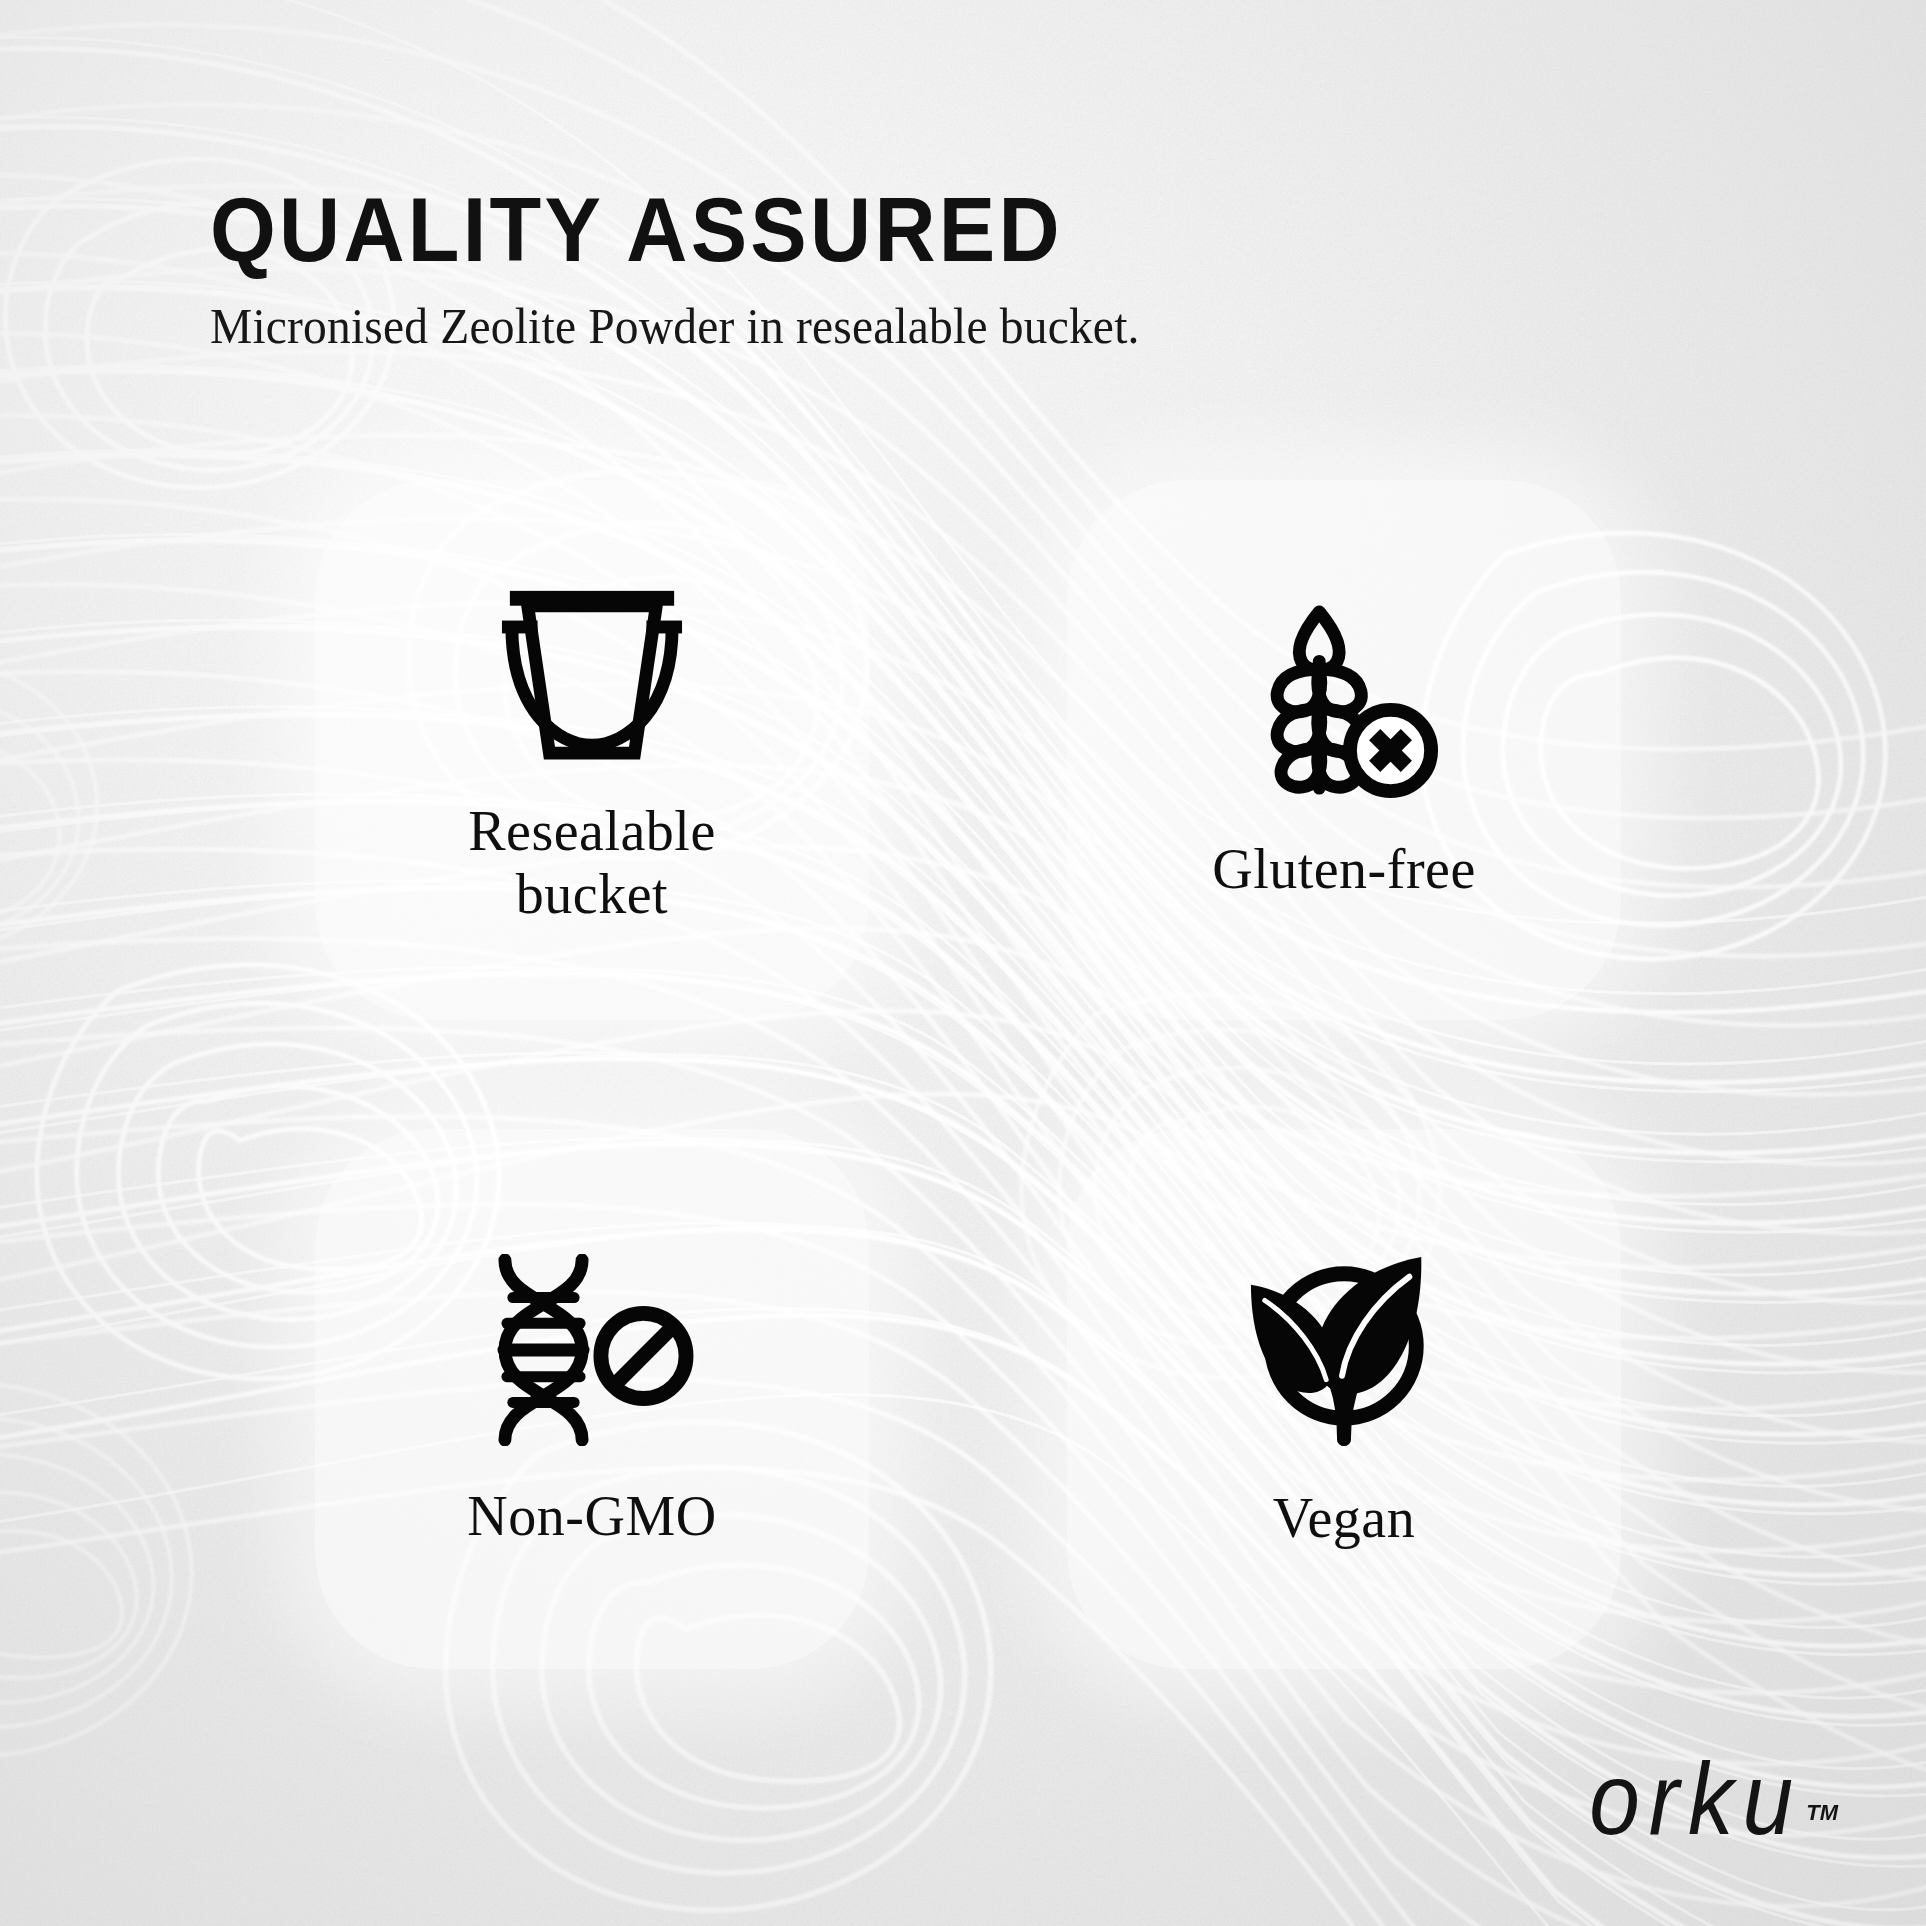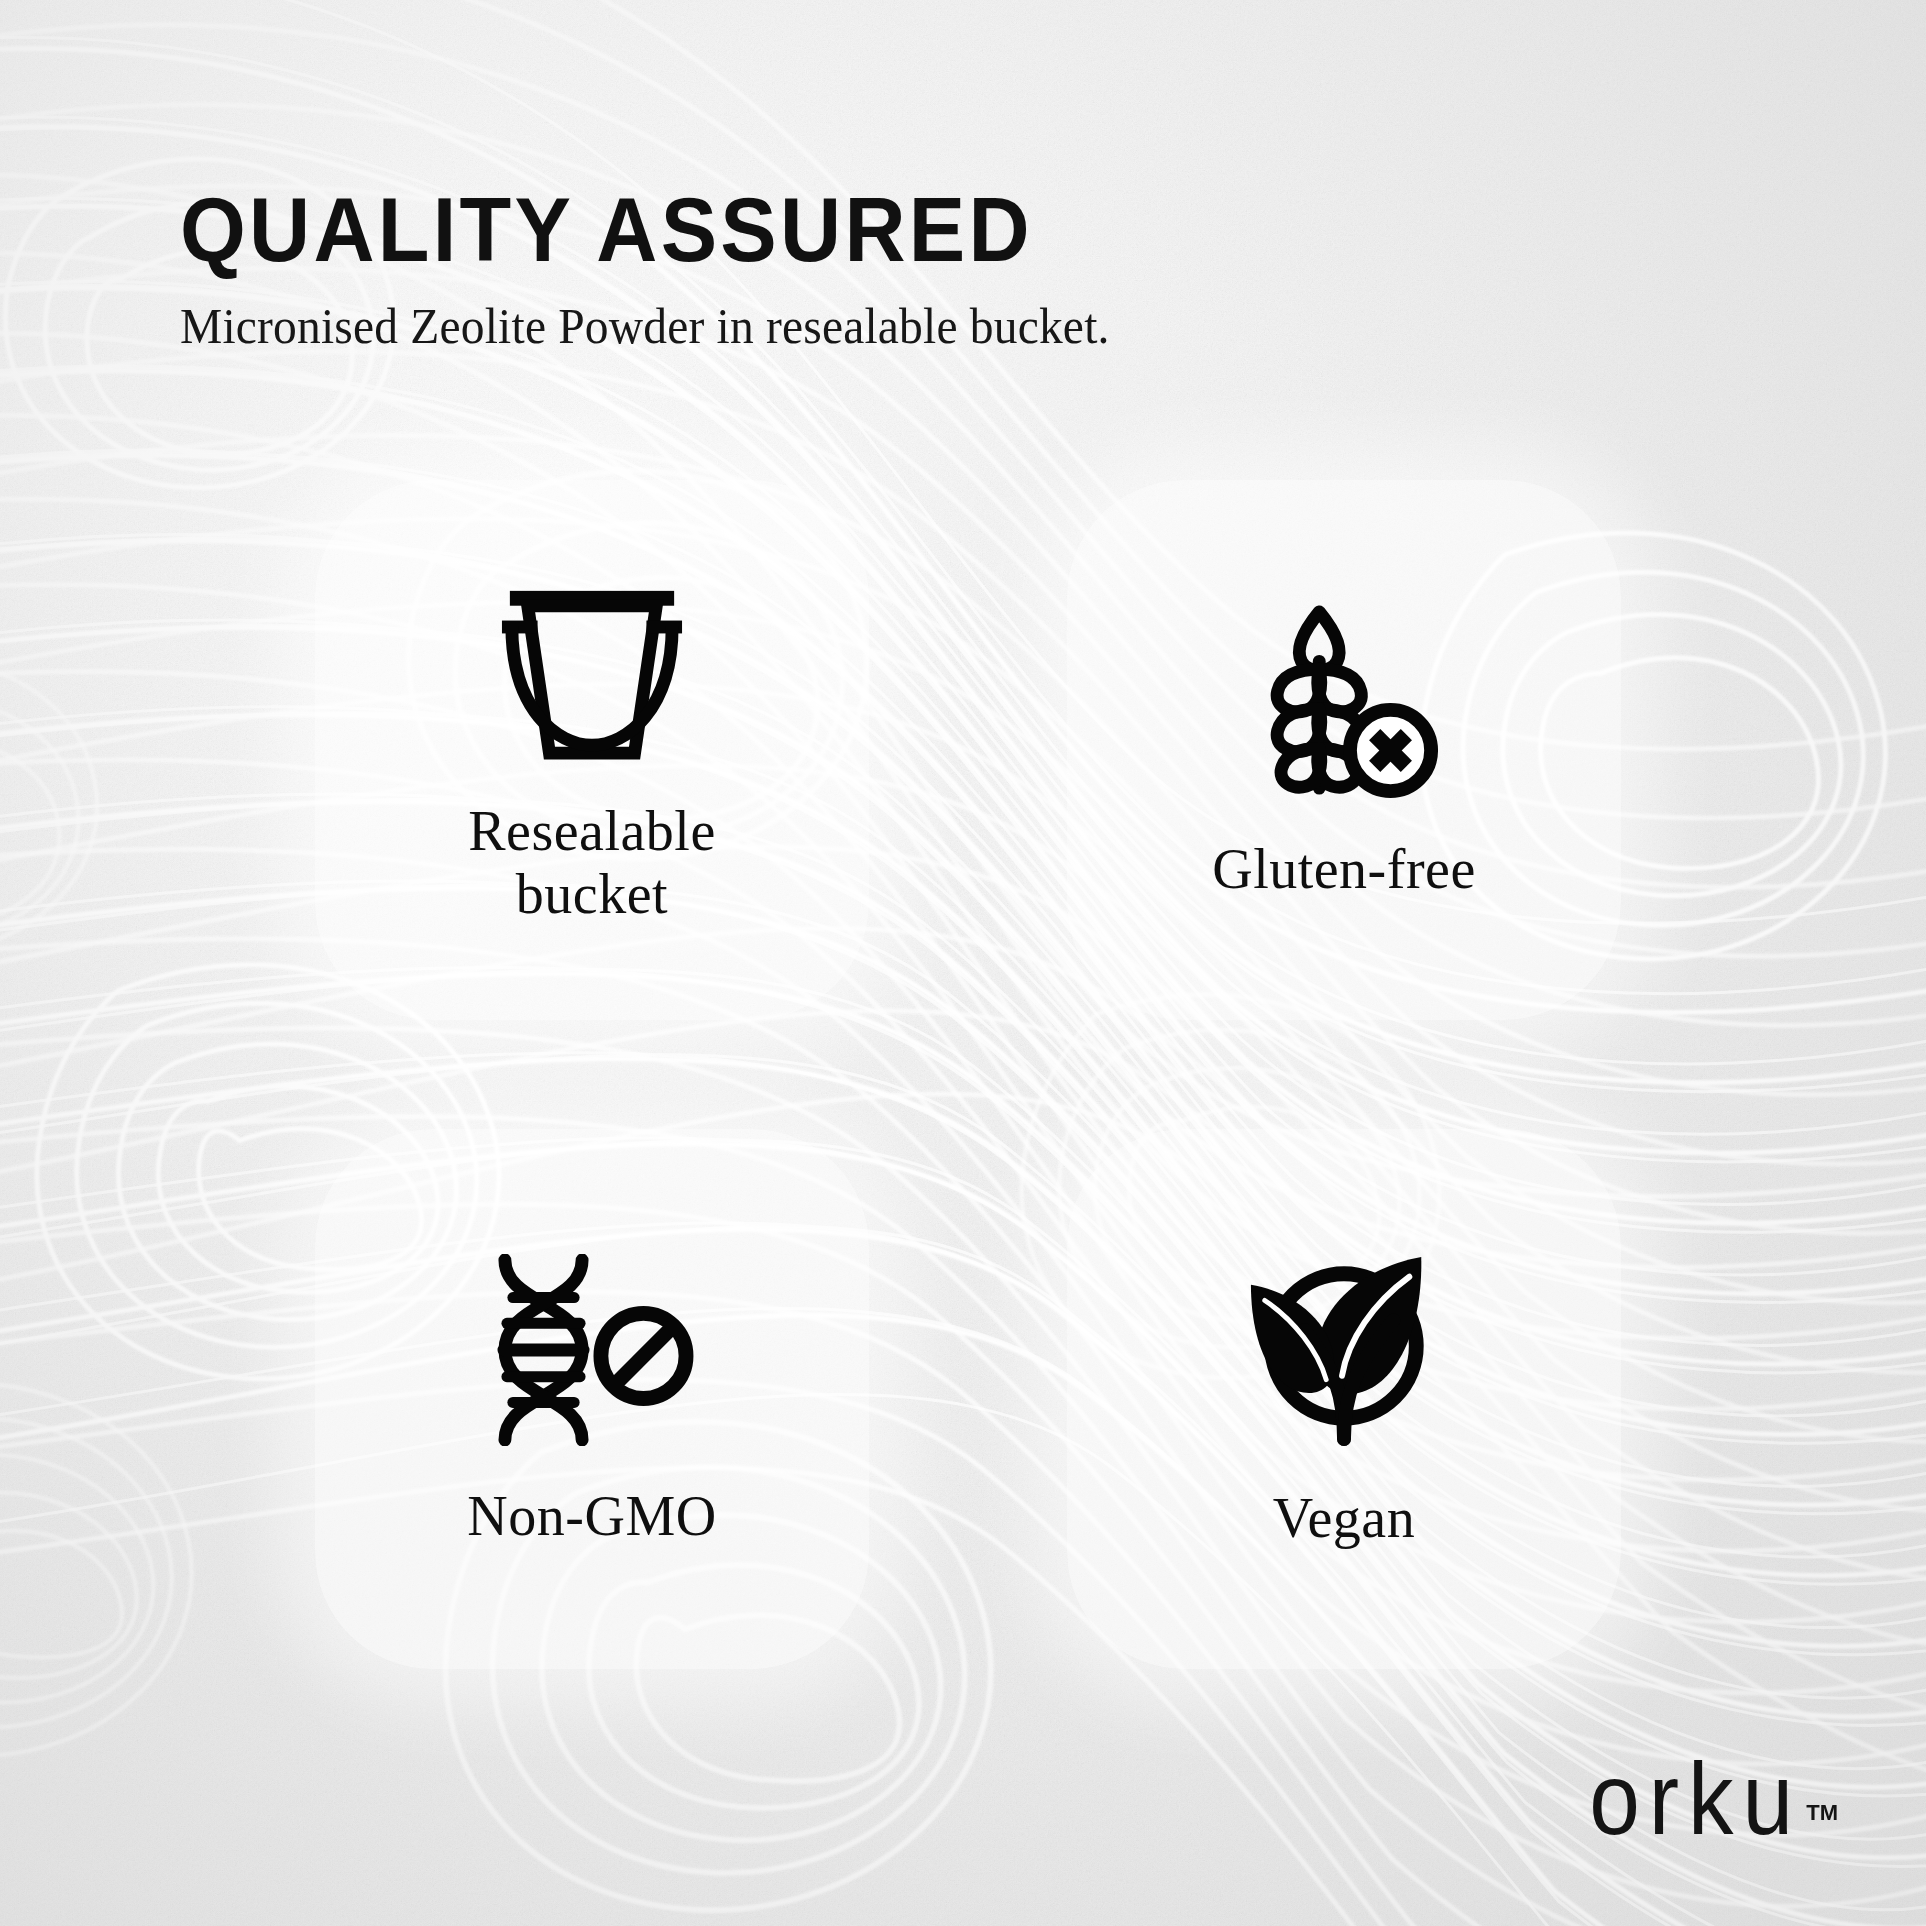--- a/index.html
+++ b/index.html
@@ -19,21 +19,21 @@
   }
   #bg-noise{opacity:.85;mix-blend-mode:multiply;}
   #bg-topo{opacity:1;}
   #bg-vignette{
     background:radial-gradient(ellipse at 50% 45%, rgba(255,255,255,0) 40%, rgba(205,205,205,.35) 100%);
   }
 
   
   #content{position:absolute;inset:0;}
 
-  #header{position:absolute;left:180px;top:184px;width:1485px;}
+  #header{position:absolute;left:210px;top:184px;width:1485px;}
   #page-title{
     font-family:"Liberation Sans", sans-serif;
     font-weight:bold;
     font-size:91px;
     letter-spacing:3.5px;
     color:#111111;
     line-height:1;
     margin:0;
     transform:scaleX(.93);
     transform-origin:left center;
@@ -99,21 +99,21 @@
   
   #card-resealable .card-icon{margin-bottom:28px;}
   #card-nongmo .card-icon{margin-bottom:36px;}
   #card-glutenfree .card-icon{margin-bottom:40px;}
   #card-vegan .card-icon{margin-bottom:40px;}
 
   
   #brand-logo{
     position:absolute;
     right:89px;bottom:77px;
-    display:flex;align-items:flex-end;
+    display:flex;align-items:flex-end;font-style:italic;
   }
   #brand-wordmark{
     font-family:"Liberation Sans", sans-serif;
     font-weight:300;
     font-size:91px;
     letter-spacing:9px;
     color:#141414;
     line-height:1;
     transform:scaleY(1.12);
     transform-origin:bottom left;

